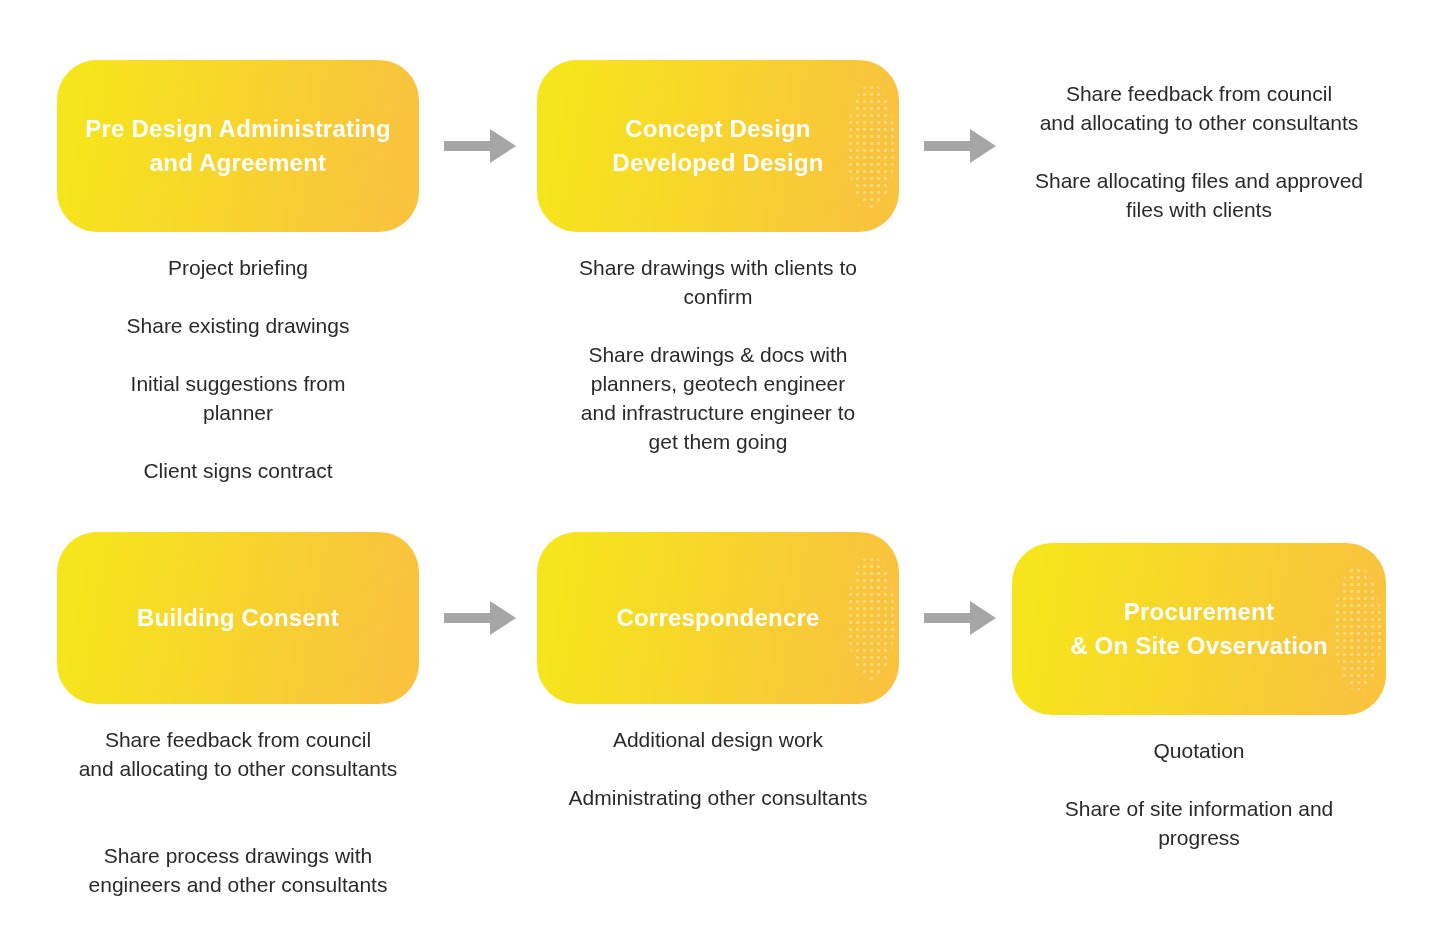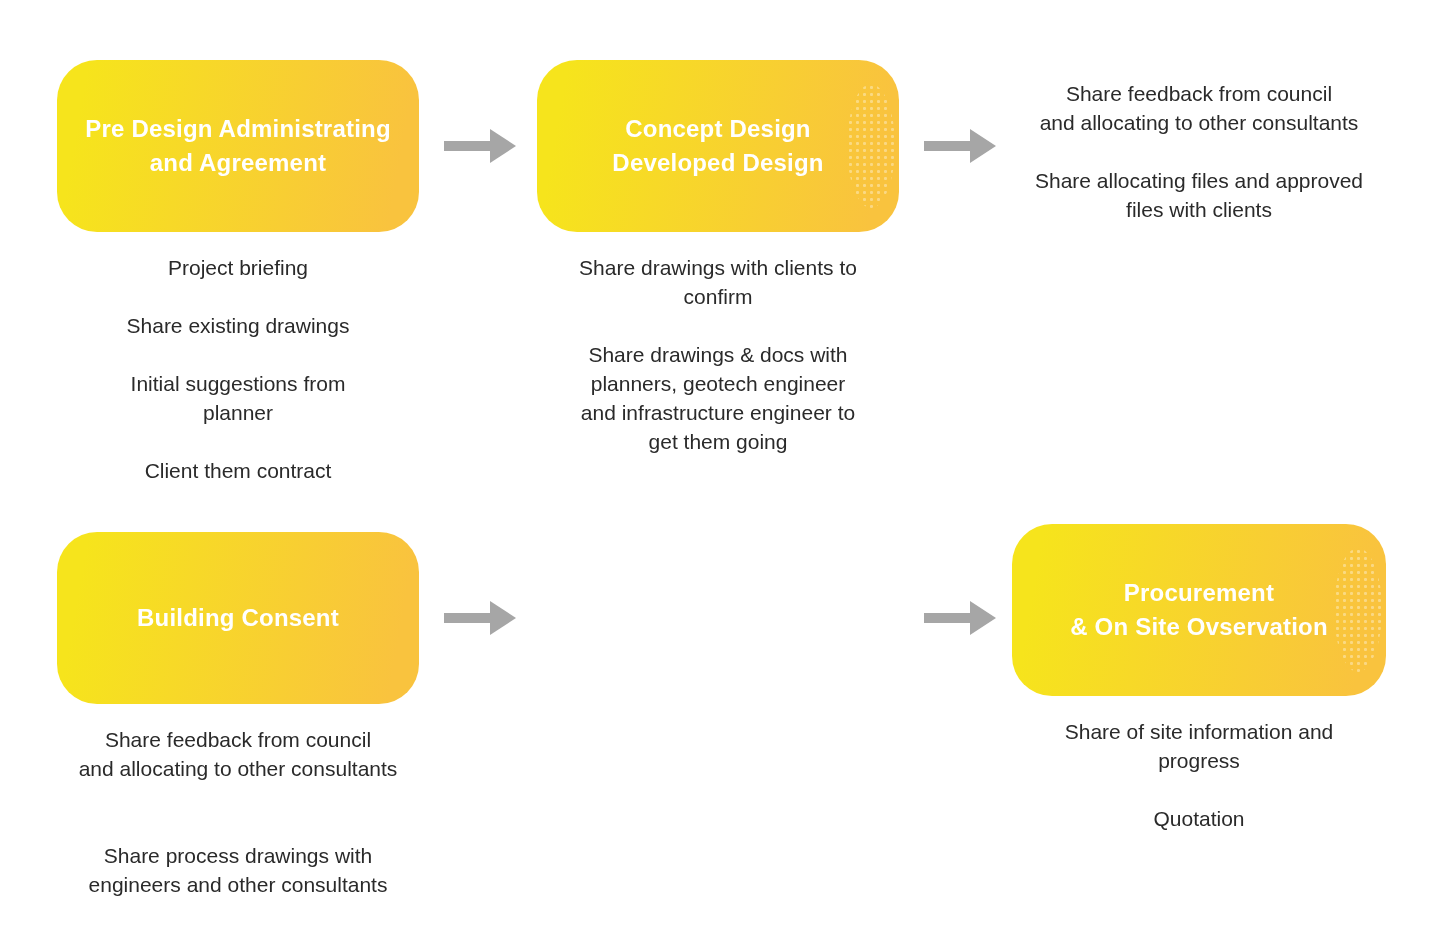--- a/index.html
+++ b/index.html
@@ -10,21 +10,21 @@
     position:relative;
     overflow:hidden;
   }
   .canvas{position:absolute;inset:0;}
   .stage{position:absolute;}
   .s1{left:57px;top:60px;width:362px;}
   .s2{left:537px;top:60px;width:362px;}
   .s3{left:1012px;top:58px;width:374px;}
   .s4{left:57px;top:532px;width:362px;}
   .s5{left:537px;top:532px;width:362px;}
-  .s6{left:1012px;top:524px;width:374px;}
+  .s6{left:1012px;top:543px;width:374px;}
   .box{
     position:relative;
     height:172px;
     border-radius:40px;
     background:linear-gradient(100deg,#f6e41c 8%,#f9c33e 92%);
     display:flex;align-items:center;justify-content:center;
     overflow:hidden;
   }
   .box.dots::after{
     content:"";
@@ -73,21 +73,21 @@
   <section class="stage s1">
     <div class="box">
       <h2 class="stage-title">Pre Design Administrating
 and Agreement</h2>
     </div>
     <div class="body">
       <p>Project briefing</p>
       <p>Share existing drawings</p>
       <p>Initial suggestions from
 planner</p>
-      <p>Client them contract</p>
+      <p>Client signs contract</p>
     </div>
   </section>
 
   <section class="stage s2">
     <div class="box dots">
       <h2 class="stage-title">Concept Design
 Developed Design</h2>
     </div>
     <div class="body">
       <p>Share drawings with clients to
@@ -114,31 +114,38 @@
     </div>
     <div class="body">
       <p class="gap-xl">Share feedback from council
 and allocating to other consultants</p>
       <p>Share process drawings with
 engineers and other consultants</p>
     </div>
   </section>
 
   <section class="stage s5">
+    <div class="box dots">
+      <h2 class="stage-title">Correspondencre</h2>
+    </div>
+    <div class="body">
+      <p>Additional design work</p>
+      <p>Administrating other consultants</p>
+    </div>
   </section>
 
   <section class="stage s6">
     <div class="box dots">
       <h2 class="stage-title">Procurement
 &amp; On Site Ovservation</h2>
     </div>
     <div class="body">
+      <p>Quotation</p>
       <p>Share of site information and
 progress</p>
-      <p>Quotation</p>
     </div>
   </section>
 
   <div class="arrow a1">
     <svg viewBox="0 0 72 40" xmlns="http://www.w3.org/2000/svg" aria-hidden="true">
       <rect x="0" y="15" width="48" height="10" fill="#a6a6a6"></rect>
       <polygon points="46,3 72,20 46,37" fill="#a6a6a6"></polygon>
     </svg>
   </div>
   <div class="arrow a2">

